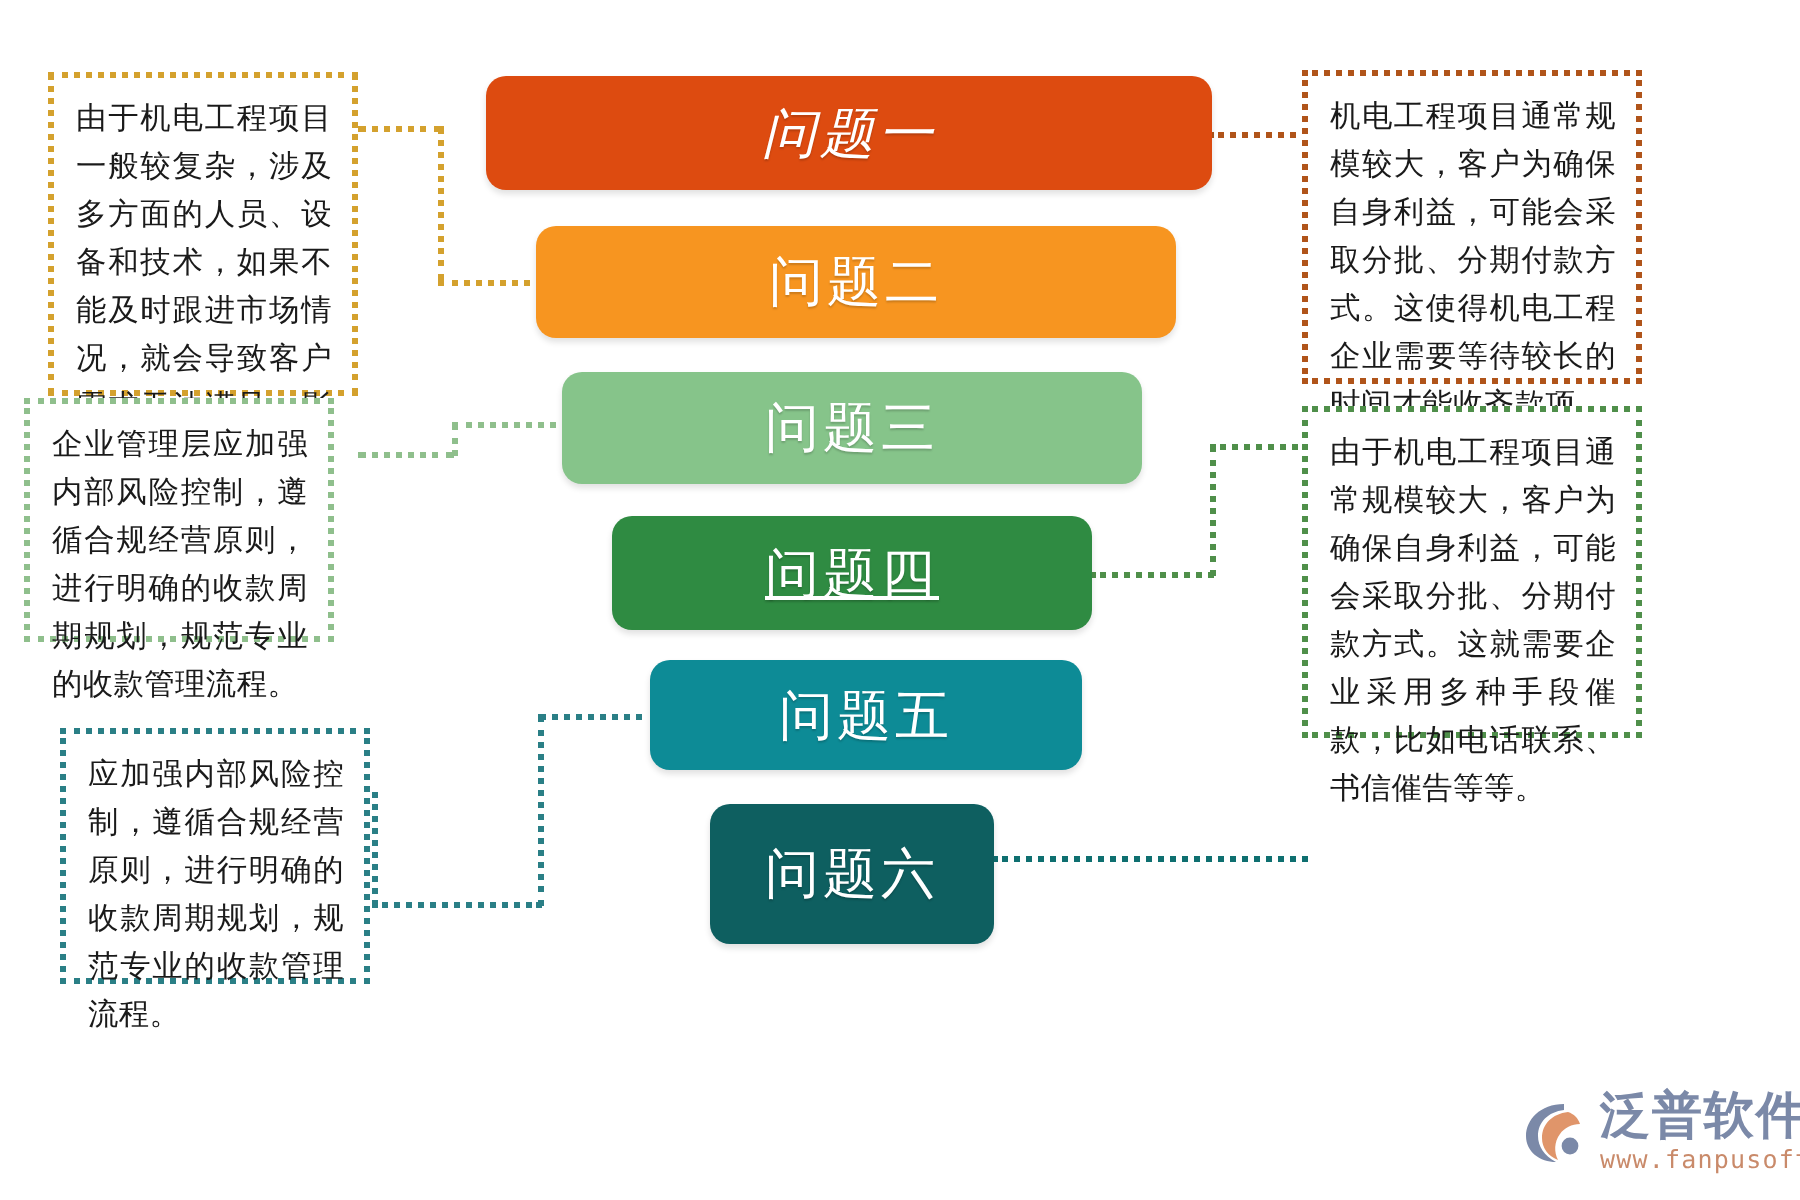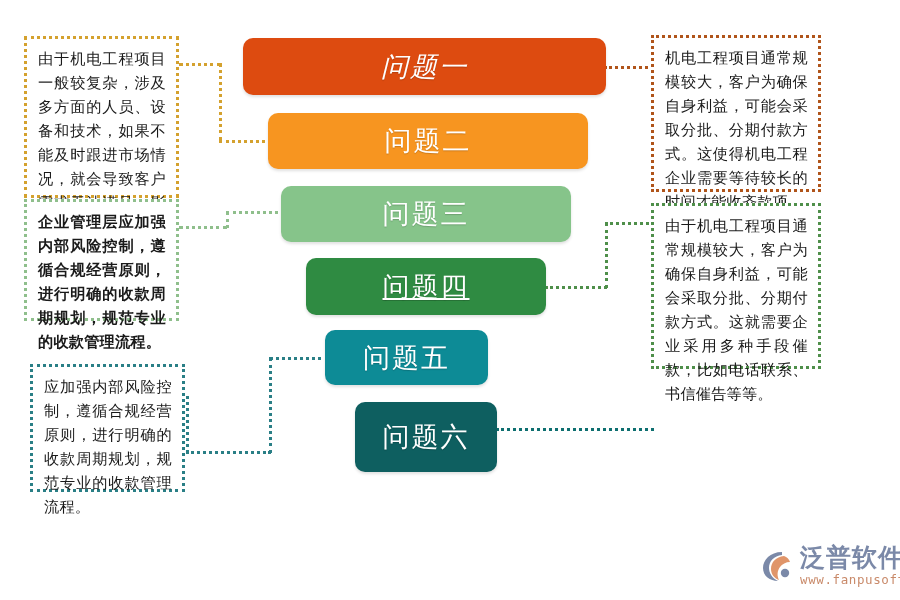--- a/index.html
+++ b/index.html
@@ -133,33 +133,33 @@
   </div>
 
   <div class="bar" style="left:281px; top:186px; width:290px; height:56px; background:#86c48a;">
     <span>问题三</span>
   </div>
 
   <div class="bar" style="left:306px; top:258px; width:240px; height:57px; background:#2f8b42;text-decoration:underline;">
     <span>问题四</span>
   </div>
 
-  <div class="bar" style="left:325px; top:330px; width:163px; height:55px; background:#0d8b96;">
+  <div class="bar" style="left:325px; top:330px; width:216px; height:55px; background:#0d8b96;">
     <span>问题五</span>
   </div>
 
   <div class="bar" style="left:355px; top:402px; width:142px; height:70px; background:#0e5f60;">
     <span>问题六</span>
   </div>
 
   <div class="note" style="left:24px; top:36px; width:155px; height:162px; border:3px dotted #d4a12e;">
     <span>由于机电工程项目一般较复杂，涉及多方面的人员、设备和技术，如果不能及时跟进市场情况，就会导致客户需求无法满足，影响合同履约和收款。</span>
   </div>
 
-  <div class="note" style="left:24px; top:199px; width:155px; height:122px; border:3px dotted #8fbf8c;font-weight:bold;">
+  <div class="note" style="left:12px; top:199px; width:155px; height:122px; border:3px dotted #8fbf8c;">
     <span>企业管理层应加强内部风险控制，遵循合规经营原则，进行明确的收款周期规划，规范专业的收款管理流程。</span>
   </div>
 
   <div class="note" style="left:30px; top:364px; width:155px; height:128px; border:3px dotted #2a7f86;">
     <span>应加强内部风险控制，遵循合规经营原则，进行明确的收款周期规划，规范专业的收款管理流程。</span>
   </div>
 
   <div class="note" style="left:651px; top:35px; width:170px; height:157px; border:3px dotted #b0541a;">
     <span>机电工程项目通常规模较大，客户为确保自身利益，可能会采取分批、分期付款方式。这使得机电工程企业需要等待较长的时间才能收齐款项。</span>
   </div>

